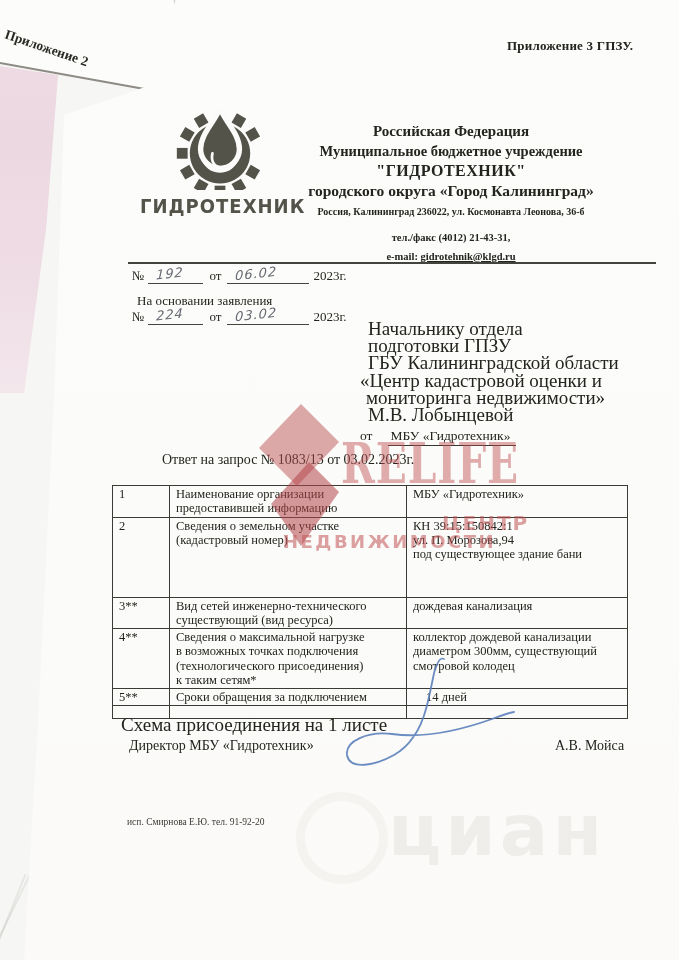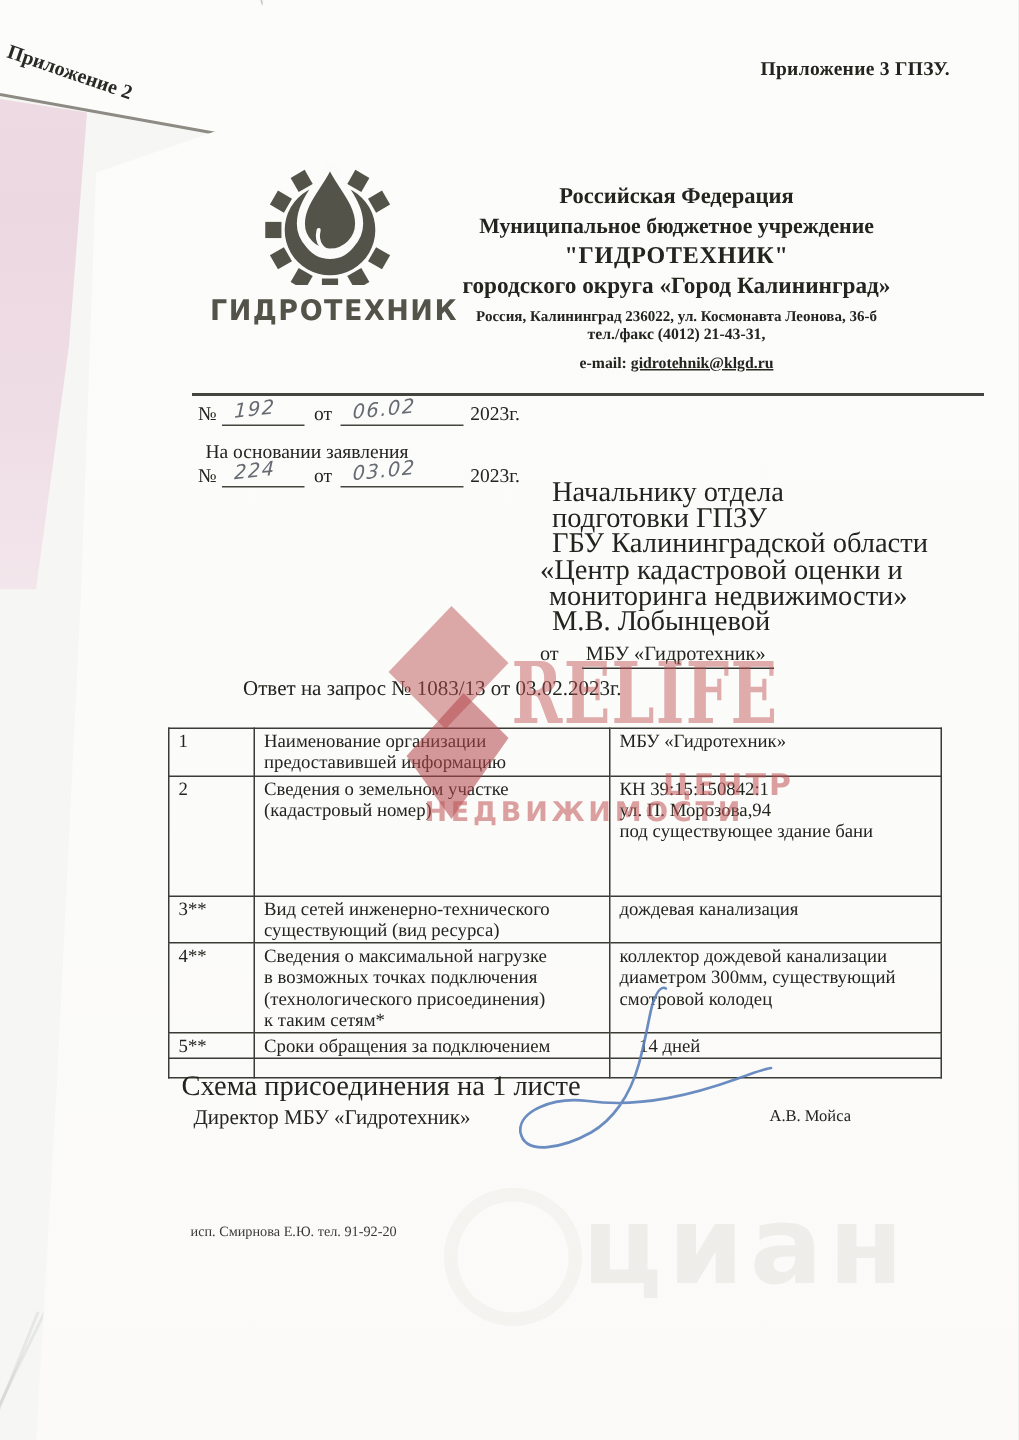--- a/index.html
+++ b/index.html
@@ -30,21 +30,21 @@
   
   .logo{position:absolute;left:140px;top:108px;width:160px;text-align:center;}
   .logo-text{margin-top:2px;font-family:"DejaVu Sans",sans-serif;font-weight:bold;font-size:18px;letter-spacing:1px;color:#54534a;transform:scaleY(1.05);}
   
   .letterhead{position:absolute;left:303px;top:124px;width:296px;text-align:center;font-weight:bold;line-height:1.0;}
   .lh1{font-size:15px;}
   .lh2{font-size:14.5px;margin-top:5px;}
   .lh3{font-size:16px;margin-top:4px;letter-spacing:.5px;}
   .lh4{font-size:15.5px;margin-top:4px;}
   .lh-addr{font-size:10px;margin-top:9px;}
-  .lh-tel{font-size:10.5px;margin-top:2px;}
+  .lh-tel{font-size:10.5px;margin-top:16px;}
   .lh-mail{font-size:10.5px;margin-top:8px;}
   .lh-mail .mail-link{text-decoration:underline;}
   .head-rule{position:absolute;left:128px;top:262px;width:528px;height:1.5px;background:#44443f;}
   
   .ref-line{position:absolute;font-size:13px;white-space:nowrap;}
   .ref1{left:132px;top:268px;}
   .basis-title{position:absolute;left:137px;top:293px;font-size:13px;}
   .ref2{left:132px;top:309px;}
   .blank{display:inline-block;border-bottom:1px solid #454540;position:relative;height:14px;vertical-align:bottom;}
   .blank.num{width:55px;margin:0 6px 0 4px;}
@@ -72,21 +72,21 @@
   }
   td.c-num{width:45px;}
   td.c-label{width:225px;}
   td.c-value{width:209px;}
   tr.r1{height:28px;} tr.r2{height:80px;} tr.r3{height:29px;}
   tr.r4{height:57px;} tr.r5{height:17px;} tr.r6{height:13px;}
   tr.r5 td.c-value{padding-left:19px;}
   
   .scheme-note{position:absolute;left:121px;top:714px;font-size:19px;}
   .director-title{position:absolute;left:129px;top:738px;font-size:14px;}
-  .director-name{position:absolute;left:513px;top:738px;font-size:11px;}
+  .director-name{position:absolute;left:555px;top:738px;font-size:14px;}
   .signature{position:absolute;left:338px;top:655px;}
   .executor{position:absolute;left:127px;top:781px;font-size:9.5px;color:#3a3a35;margin-top:36px;}
   
   .wm{position:absolute;pointer-events:none;}
   .wm-cube{left:251px;top:396px;}
   .wm-brand{
     left:341px;top:430px;font-family:"DejaVu Serif",serif;font-weight:bold;font-size:48px;
     color:rgba(193,84,86,.48);transform:scale(.85,1.18);transform-origin:top left;letter-spacing:1px;
   }
   .wm-line1{left:442px;top:511px;font-family:"DejaVu Sans",sans-serif;font-weight:bold;font-size:20px;letter-spacing:2px;color:rgba(193,84,86,.55);}

